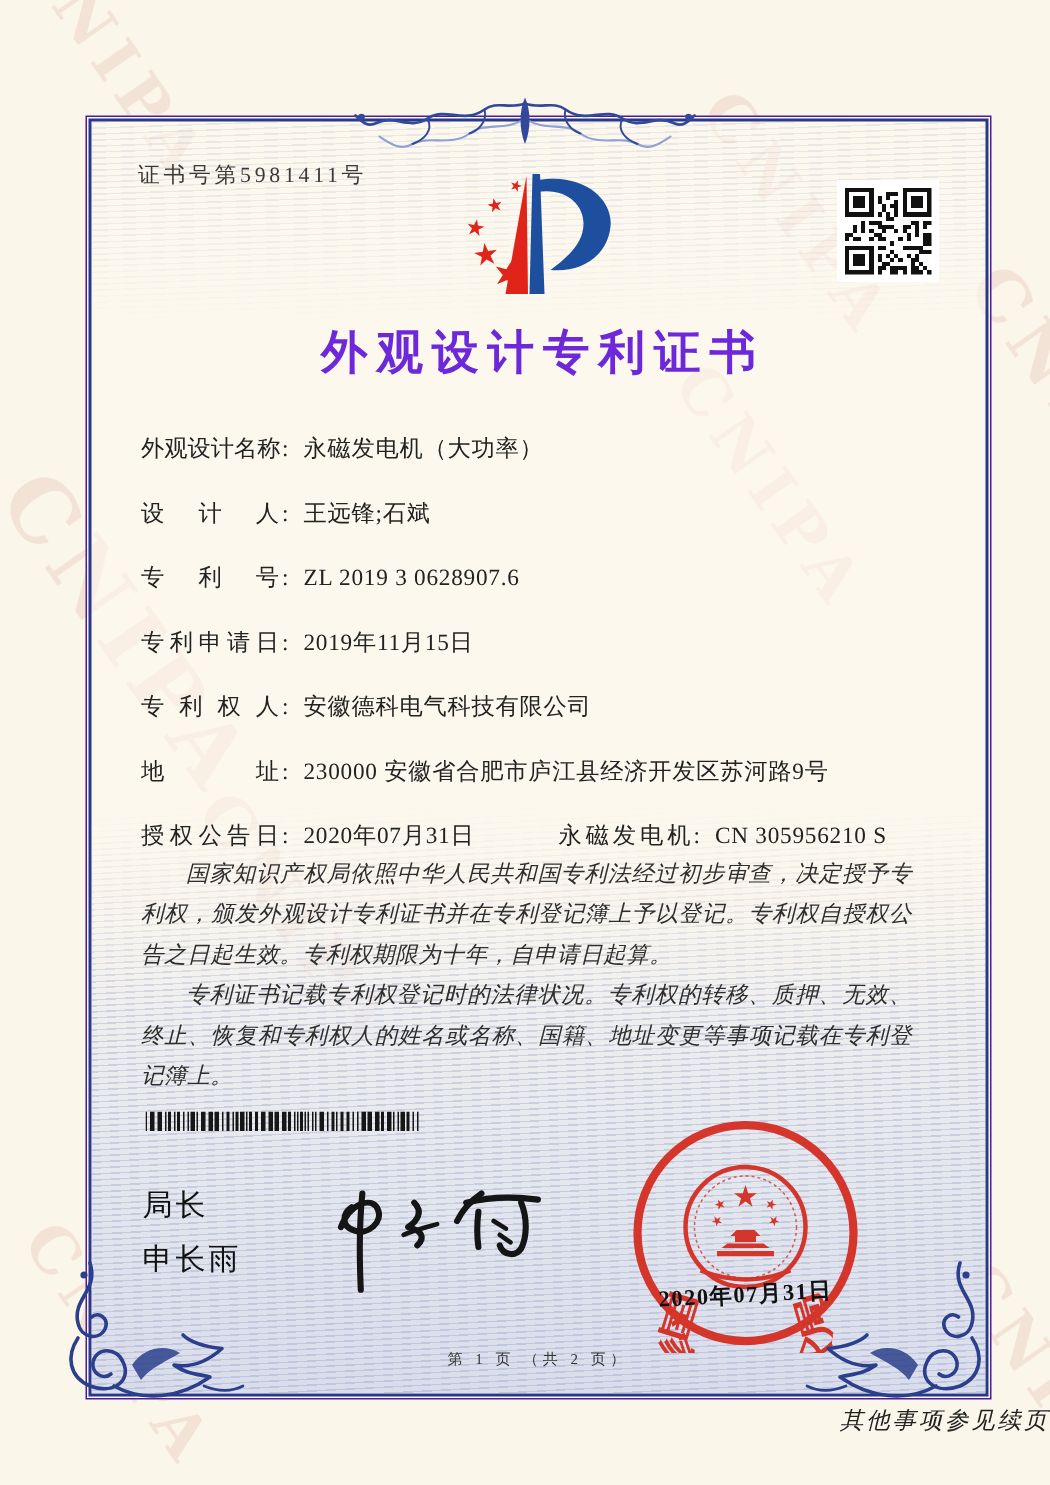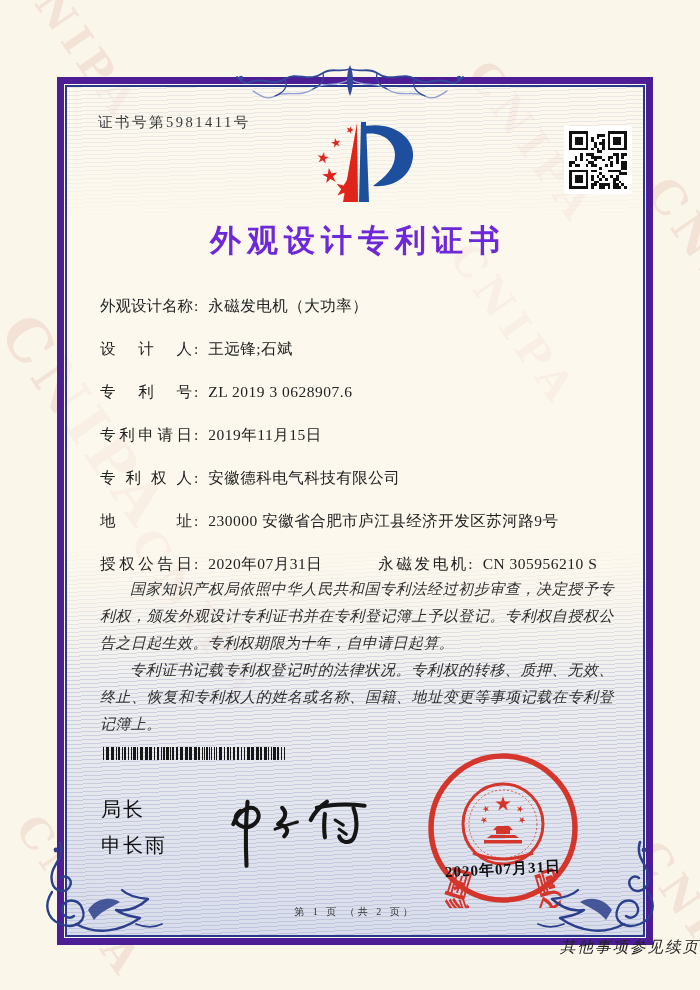--- a/index.html
+++ b/index.html
@@ -11,21 +11,21 @@
   }
   
   .wm{
     position:absolute;font-weight:bold;letter-spacing:7px;
     color:#ecd0c3;opacity:.5;transform:rotate(55deg);
     font-family:"DejaVu Serif",serif;z-index:1;white-space:nowrap;
   }
   
   .cert-box{
     position:absolute;left:57px;top:77px;width:582px;height:854px;
-    border:7px solid #4c1d95;background:rgba(253,250,241,.55);z-index:2;
+    border:1px solid #4c1d95;background:rgba(253,250,241,.55);z-index:2;padding-left:20px;
   }
   .cert-box .inner-line{
     position:absolute;inset:1px;border:2px solid #27398a;pointer-events:none;
   }
   .tex{position:absolute;left:3px;right:3px;pointer-events:none;}
   .tex-top{
     top:3px;height:135px;
     background:
       repeating-linear-gradient(178deg,rgba(150,160,195,.18) 0 1px,rgba(0,0,0,0) 1px 4px);
     -webkit-mask-image:linear-gradient(180deg,#000 30%,transparent);

